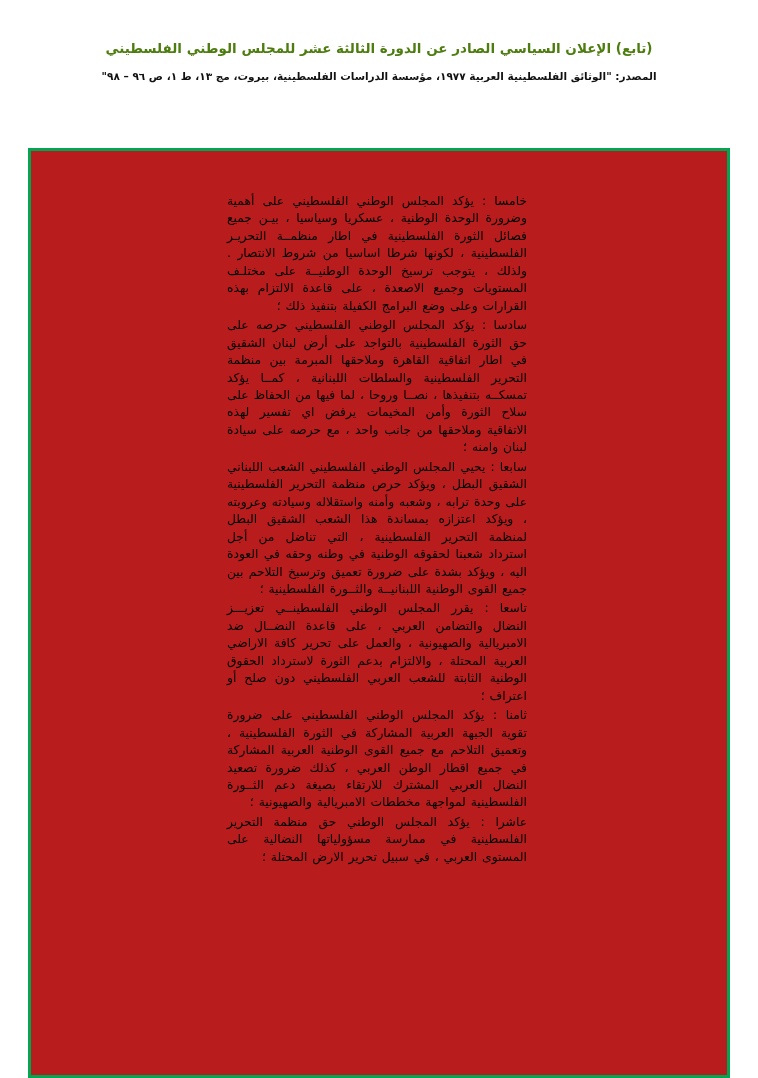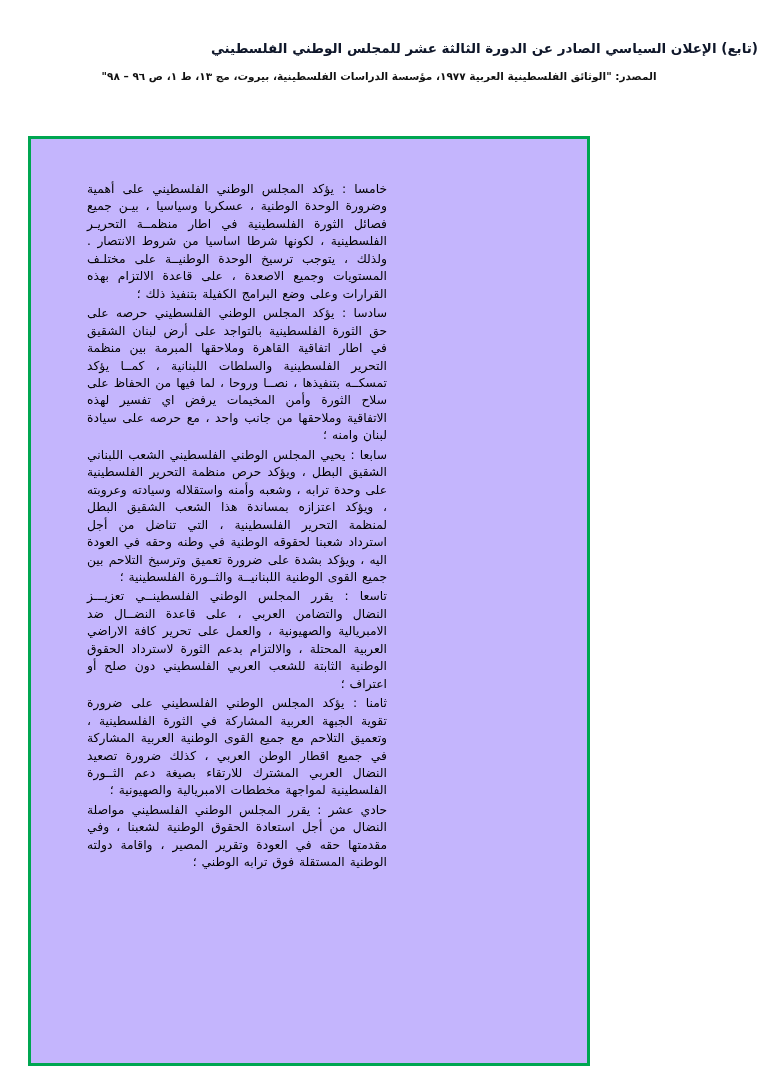--- a/index.html
+++ b/index.html
@@ -15,45 +15,45 @@
     position: relative;
     overflow: hidden;
   }
   .page {
     width: 758px;
     height: 1078px;
     position: relative;
     box-sizing: border-box;
   }
   .doc-title {
-    text-align: right;
+    text-align: center;
     font-weight: bold;
     font-size: 13.5px;
-    color: #0f172a;
+    color: #4d7c0f;
     margin-top: 40px;
     letter-spacing: 0px;
     direction: rtl;
   }
   .doc-source {
     text-align: center;
     font-weight: bold;
     font-size: 10.5px;
     color: #111111;
     margin-top: 14px;
     direction: rtl;
   }
   .frame {
     position: absolute;
     left: 28px;
-    top: 96px;
-    width: 562px;
+    top: 108px;
+    width: 702px;
     height: 930px;
     border: 3px solid #00a651;
     box-sizing: border-box;
-    background: #c4b5fd;
+    background: #b91c1c;
   }
   .body-col {
     position: absolute;
     right: 200px;
     top: 42px;
     width: 300px;
     direction: rtl;
   }
   .para {
     font-size: 12.3px;
@@ -73,17 +73,17 @@
   <div class="doc-title">(تابع) الإعلان السياسي الصادر عن الدورة الثالثة عشر  للمجلس الوطني الفلسطيني</div>
   <div class="doc-source">المصدر:  "الوثائق الفلسطينية العربية ١٩٧٧، مؤسسة الدراسات الفلسطينية، بيروت، مج ١٣، ط ١، ص ٩٦ – ٩٨"</div>
 
   <div class="frame">
     <div class="body-col">
       <p class="para">خامسا : يؤكد المجلس الوطني الفلسطيني على أهمية وضرورة الوحدة الوطنية ، عسكريا وسياسيا ، بيـن جميع فصائل الثورة الفلسطينية في اطار منظمــة التحريـر الفلسطينية ، لكونها شرطا اساسيا من شروط الانتصار . ولذلك ، يتوجب ترسيخ الوحدة الوطنيــة على مختلـف المستويات وجميع الاصعدة ، على قاعدة الالتزام بهذه القرارات وعلى وضع البرامج الكفيلة بتنفيذ ذلك ؛</p>
       <p class="para">سادسا : يؤكد المجلس الوطني الفلسطيني حرصه على حق الثورة الفلسطينية بالتواجد على أرض لبنان الشقيق في اطار اتفاقية القاهرة وملاحقها المبرمة بين منظمة التحرير الفلسطينية والسلطات اللبنانية ، كمــا يؤكد تمسكــه بتنفيذها ، نصــا وروحا ، لما فيها من الحفاظ على سلاح الثورة وأمن المخيمات يرفض اي تفسير لهذه الاتفاقية وملاحقها من جانب واحد ، مع حرصه على سيادة لبنان وامنه ؛</p>
       <p class="para">سابعا : يحيي المجلس الوطني الفلسطيني الشعب اللبناني الشقيق البطل ، ويؤكد حرص منظمة التحرير الفلسطينية على وحدة  ترابه ، وشعبه وأمنه واستقلاله وسيادته وعروبته ، ويؤكد اعتزازه بمساندة هذا الشعب الشقيق البطل لمنظمة التحرير الفلسطينية ، التي تناضل من أجل استرداد شعبنا لحقوقه الوطنية في وطنه وحقه في العودة اليه ، ويؤكد بشدة على ضرورة تعميق وترسيخ التلاحم بين جميع القوى الوطنية اللبنانيــة والثــورة الفلسطينية ؛</p>
       <p class="para">تاسعا : يقرر المجلس الوطني الفلسطينــي تعزيـــز النضال والتضامن العربي ، على قاعدة النضــال ضد الامبريالية والصهيونية ، والعمل على تحرير كافة الاراضي العربية المحتلة ، والالتزام بدعم الثورة لاسترداد الحقوق الوطنية الثابتة للشعب العربي الفلسطيني دون صلح أو اعتراف ؛</p>
       <p class="para">ثامنا : يؤكد المجلس الوطني الفلسطيني على ضرورة تقوية الجبهة العربية المشاركة في الثورة الفلسطينية ، وتعميق التلاحم مع جميع القوى الوطنية العربية المشاركة في جميع اقطار الوطن العربي ، كذلك ضرورة تصعيد النضال العربي المشترك للارتقاء بصيغة دعم الثــورة الفلسطينية لمواجهة مخططات الامبريالية والصهيونية ؛</p>
-      <p class="para">حادي عشر : يقرر المجلس الوطني الفلسطيني مواصلة النضال من أجل استعادة الحقوق الوطنية لشعبنا ، وفي مقدمتها حقه في العودة وتقرير المصير ، واقامة دولته الوطنية المستقلة فوق ترابه الوطني ؛</p>
+      <p class="para">عاشرا : يؤكد المجلس الوطني حق منظمة التحرير الفلسطينية في ممارسة مسؤولياتها النضالية على المستوى العربي ، في سبيل تحرير الارض المحتلة ؛</p>
     </div>
   </div>
 
 </div>
 
 </body></html>

